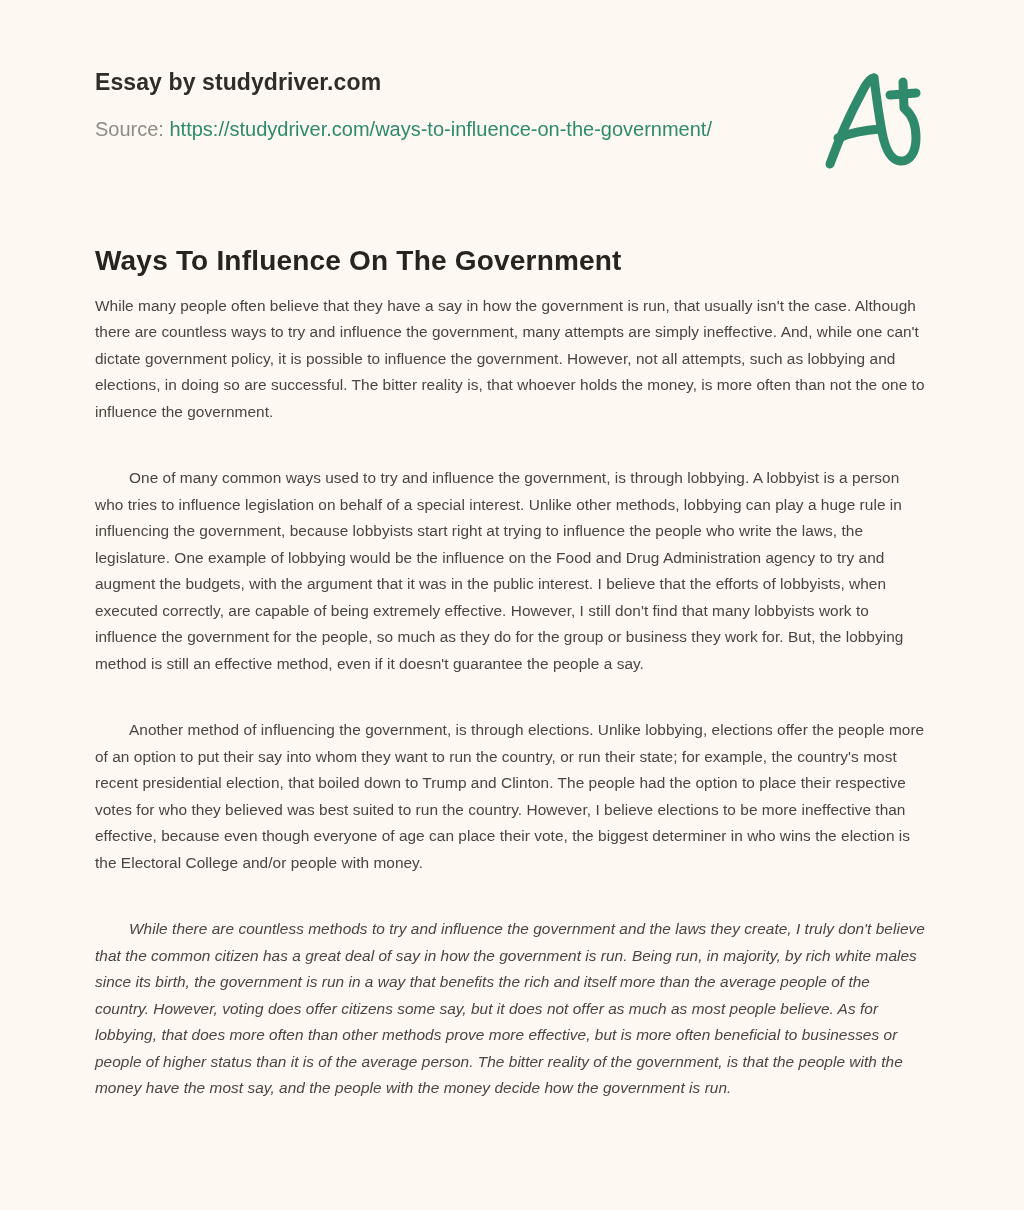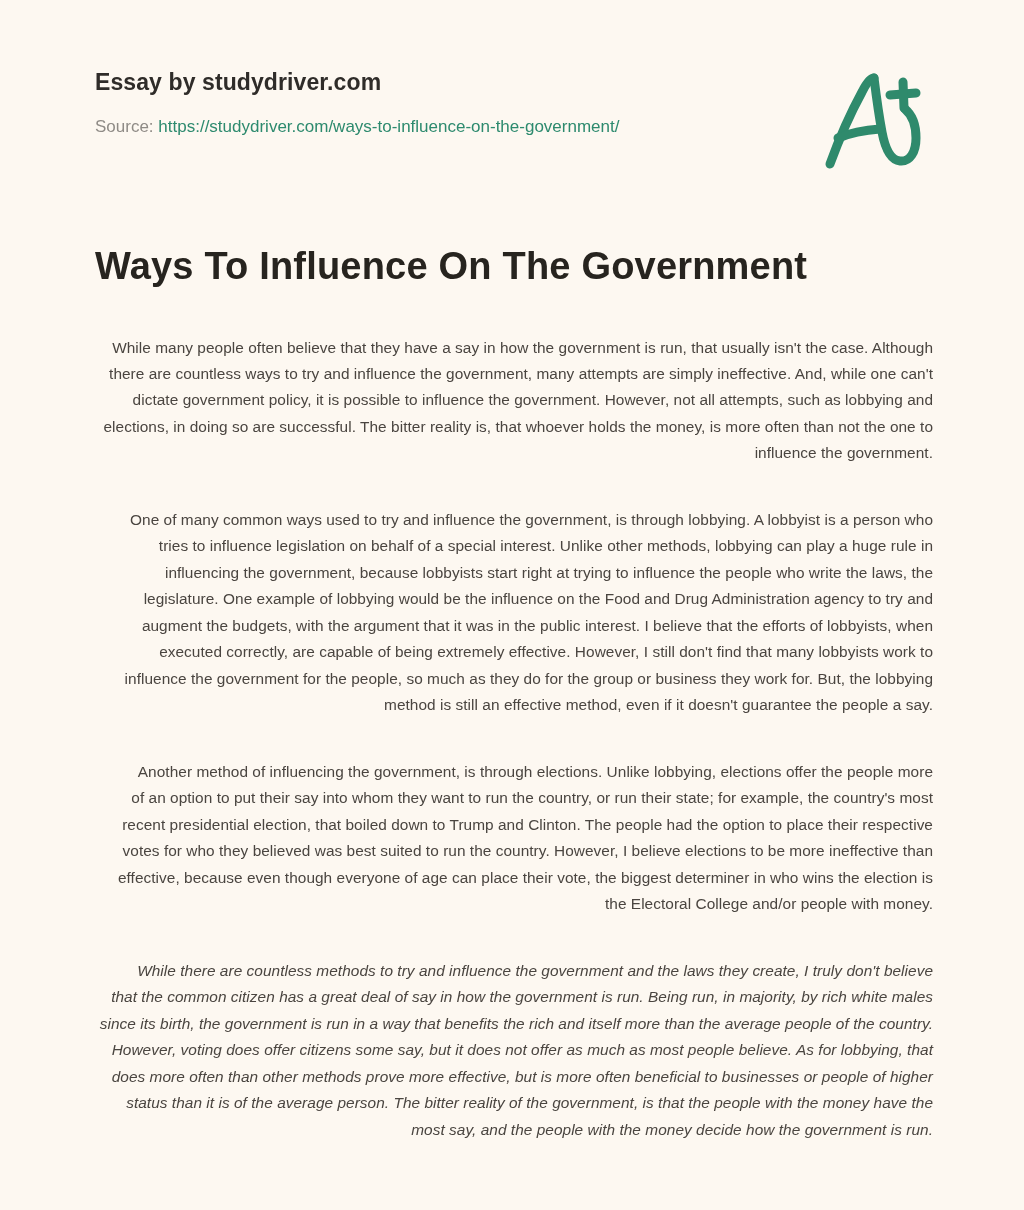--- a/index.html
+++ b/index.html
@@ -44,21 +44,21 @@
     font-size: 23px;
     font-weight: bold;
     color: #2f2c29;
     letter-spacing: 0.1px;
     line-height: 1.3;
     white-space: nowrap;
   }
 
   .source-line {
     margin-top: 18px;
-    font-size: 17px;
+    font-size: 20px;
     color: #8f8b86;
     line-height: 1.35;
     white-space: nowrap;
   }
 
   .source-label {
     color: #8f8b86;
   }
 
   .source-url {
@@ -83,34 +83,34 @@
 
   
   .article {
     position: absolute;
     left: 95px;
     top: 243px;
     width: 838px;
   }
 
   .article-title {
-    font-size: 38px;
+    font-size: 28px;
     font-weight: bold;
     color: #27241f;
     letter-spacing: 0.2px;
     line-height: 1.25;
-    margin: 0 0 44px 0;
+    margin: 0 0 15px 0;
   }
 
   .body-copy p {
-    margin: 0 0 40px 0;
+    margin: 0 8px 40px 0;
     font-size: 15.4px;
     line-height: 1.72;
     color: #4a4540;
-    text-align: right;
+    text-align: left;
     letter-spacing: 0.05px;
   }
 
   .body-copy p.indent {
     text-indent: 34px;
   }
 
   .body-copy p:last-child {
     margin-bottom: 0;
     font-style: italic;

